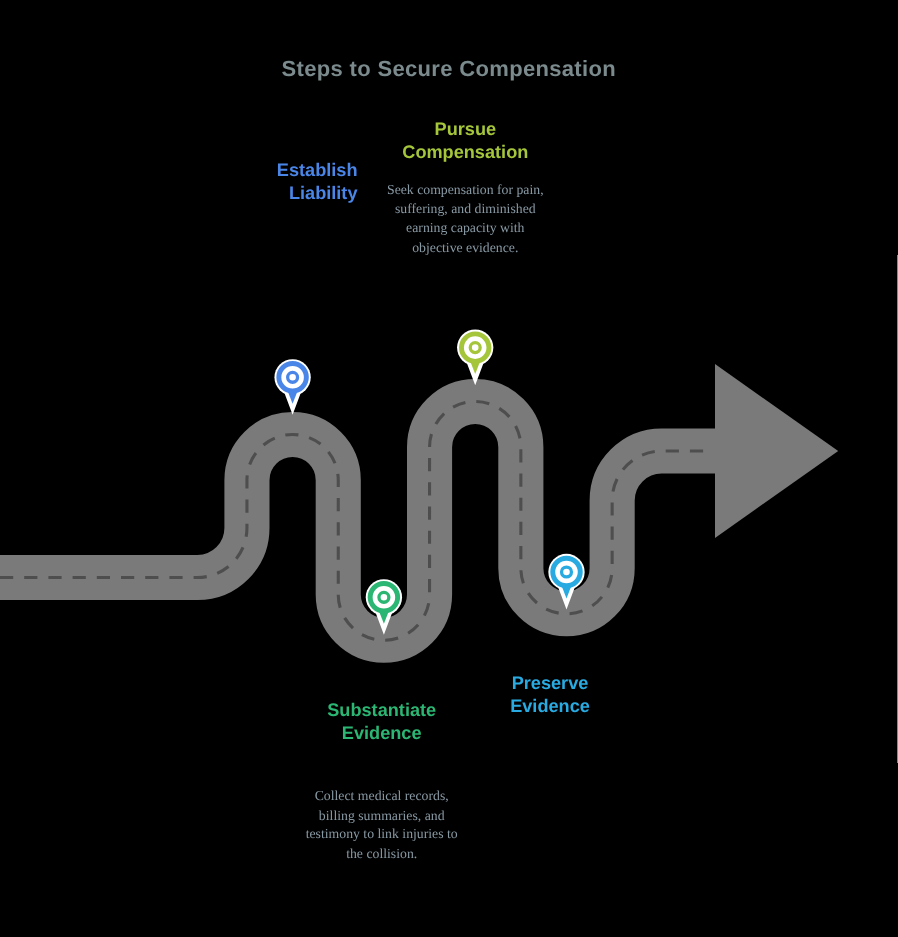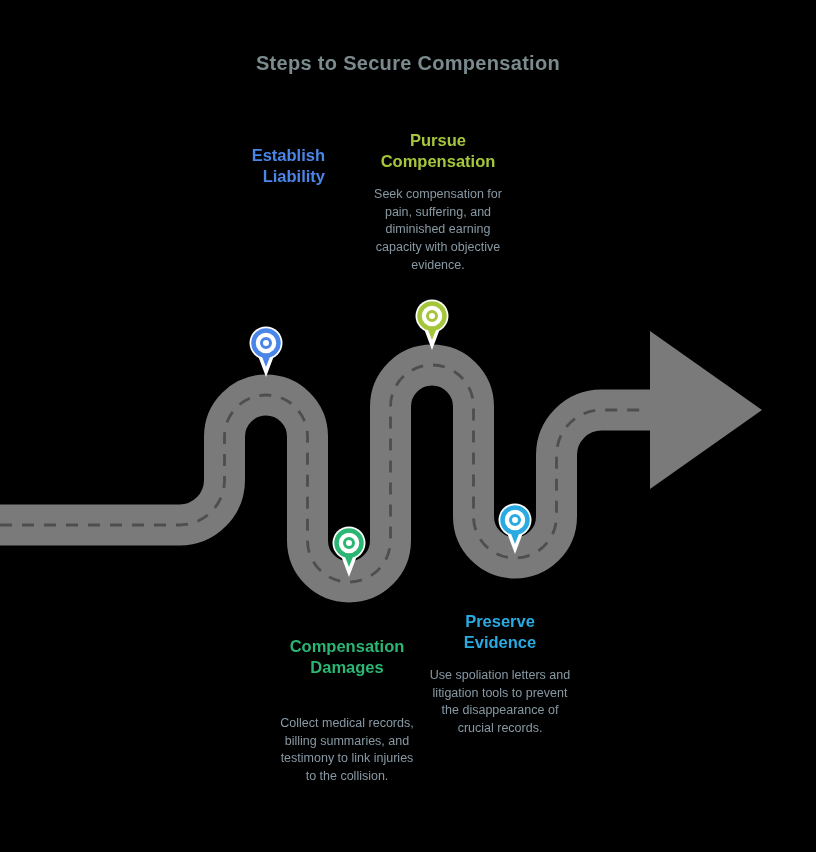--- a/index.html
+++ b/index.html
@@ -38,23 +38,24 @@
     font-size: 16.5px;
     line-height: 1.3;
     max-width: 126px;
     margin: 0 auto 13px auto;
   }
   .step-desc {
     font-size: 12.5px;
     line-height: 1.42;
     max-width: 146px;
     margin: 0 auto;
+    font-family: Liberation Serif, serif;
   }
   #step-1 { left: 177px; top: 145px; }
-  #step-2 { left: 353px; top: 108px; margin-top: 22px; }
+  #step-2 { left: 338px; top: 108px; }
   #step-3 { left: 262px; top: 636px; }
   #step-4 { left: 415px; top: 611px; }
 </style>
 </head>
 <body>
 
 <div class="canvas">
 
   <h1 class="title" style="color: rgb(123, 138, 141);">Steps to Secure Compensation</h1>
 
@@ -102,22 +103,21 @@
   <div class="step" id="step-1">
     <div class="step-label" style="color: rgb(74, 134, 232); text-align: right;">Establish Liability</div>
   </div>
 
   <div class="step" id="step-2">
     <div class="step-label" style="color: rgb(165, 198, 59);">Pursue Compensation</div>
     <div class="step-desc" style="color: rgb(136, 153, 164);">Seek compensation for pain, suffering, and diminished earning capacity with objective evidence.</div>
   </div>
 
   <div class="step" id="step-3">
-    <div class="step-label" style="color: rgb(43, 182, 115);">Compensation Damages</div>
+    <div class="step-label" style="color: rgb(43, 182, 115);">Substantiate Evidence</div>
     <div class="step-desc" style="color: rgb(136, 153, 164); margin-top: 36px;">Collect medical records, billing summaries, and testimony to link injuries to the collision.</div>
   </div>
 
   <div class="step" id="step-4">
     <div class="step-label" style="color: rgb(41, 171, 226);">Preserve Evidence</div>
-    <div class="step-desc" style="color: rgb(136, 153, 164);">Use spoliation letters and litigation tools to prevent the disappearance of crucial records.</div>
   </div>
 
 </div>
 
 </body></html>

